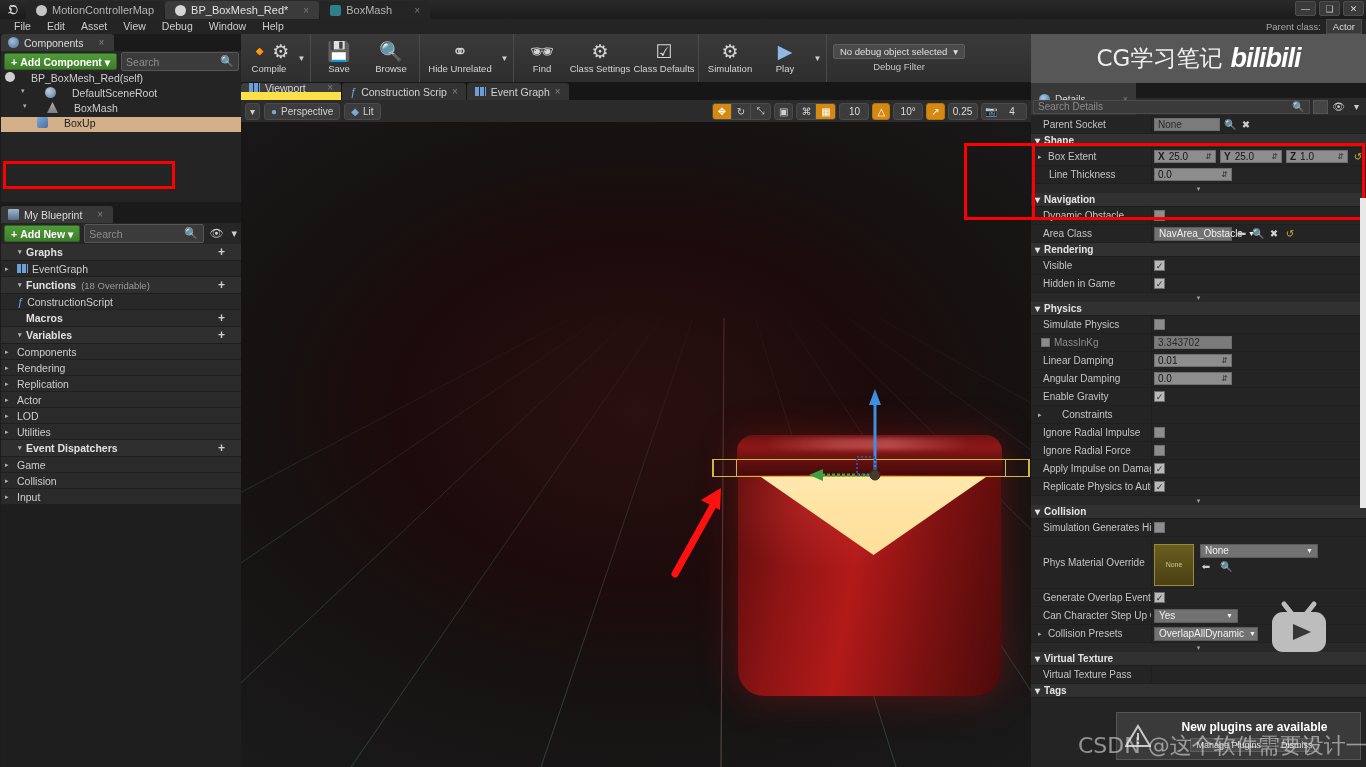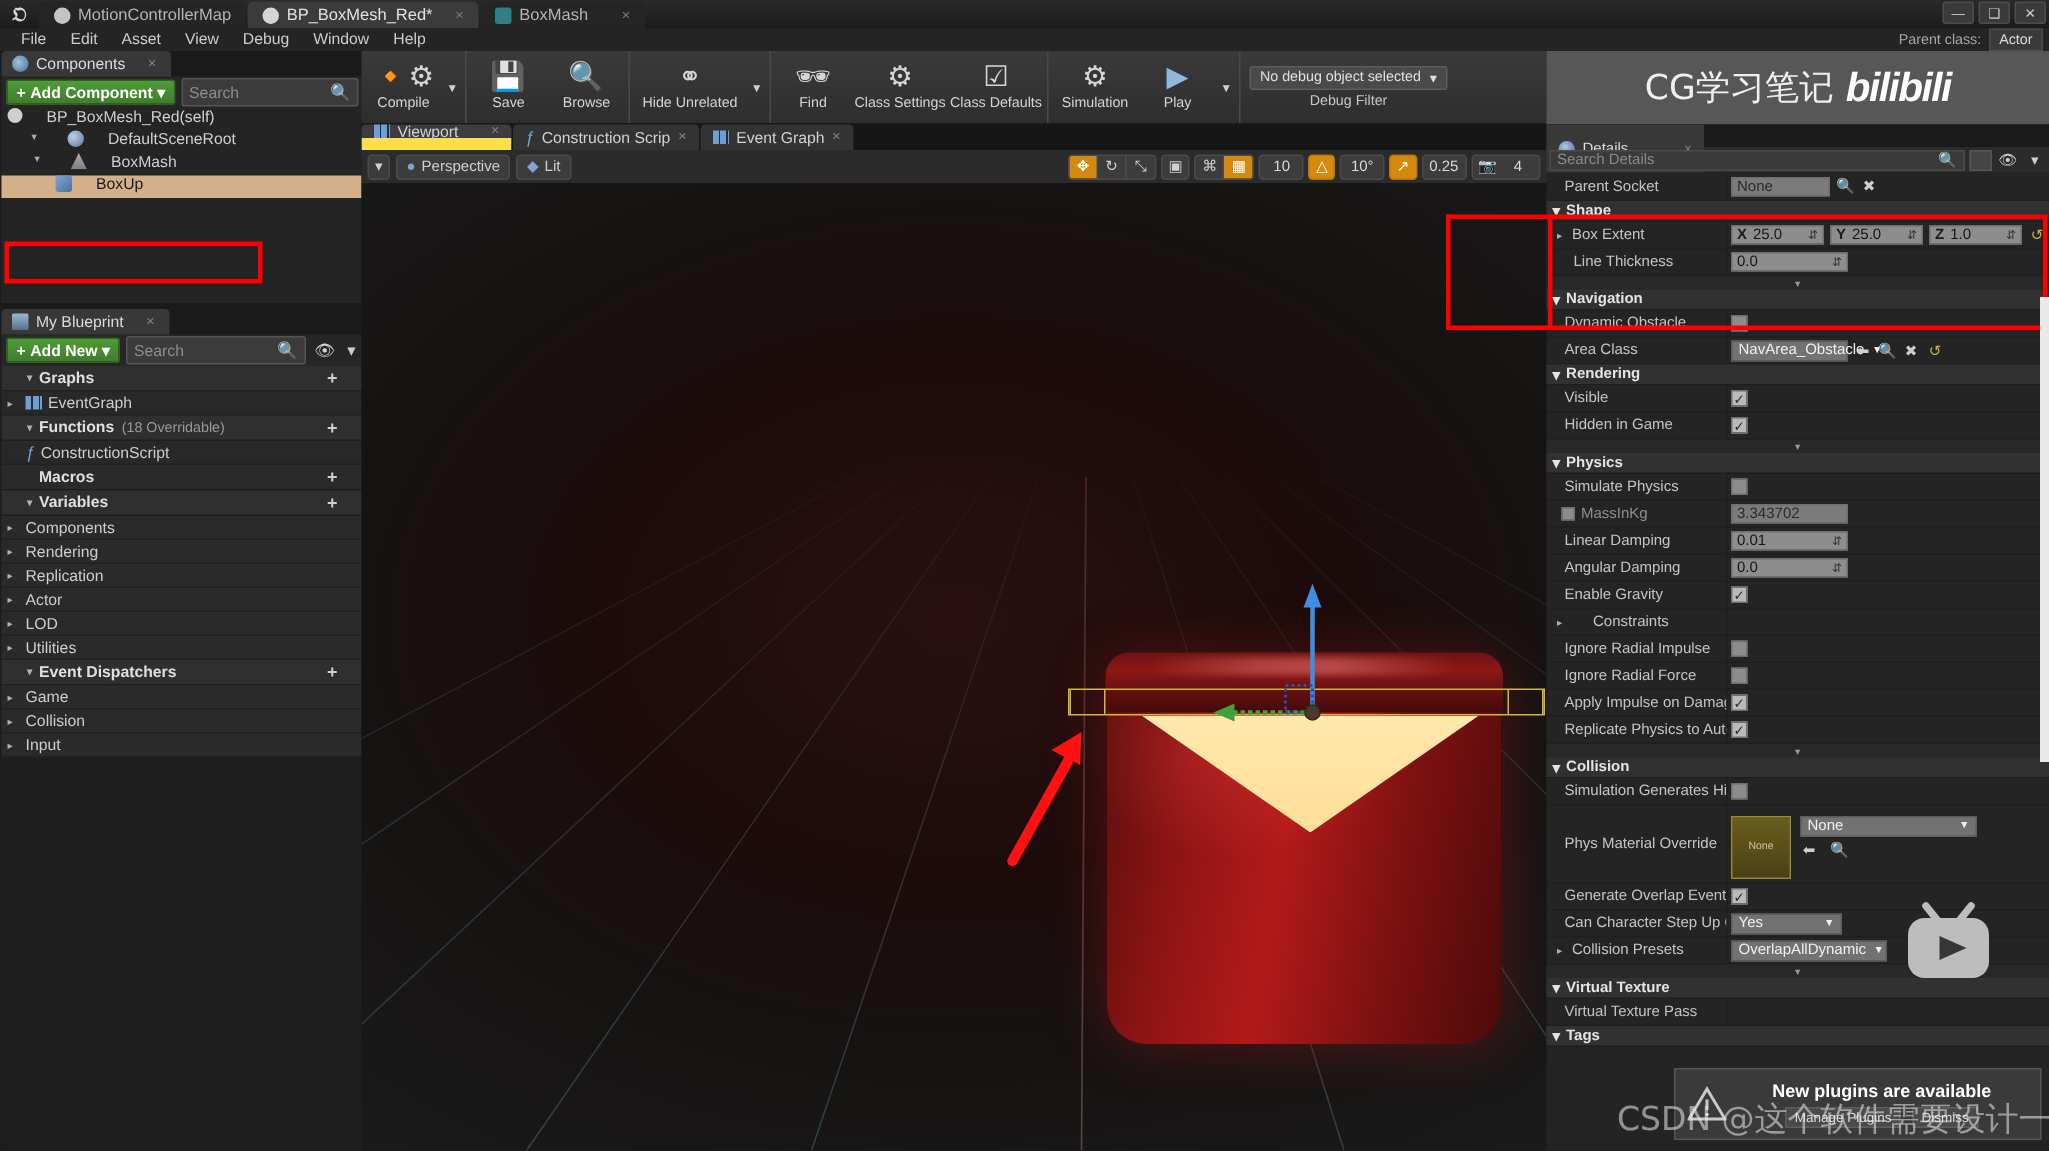--- a/index.html
+++ b/index.html
@@ -906,21 +906,21 @@
     </div>
     <div class="prow">
       <div class="plabel">Generate Overlap Events</div>
       <div class="pval">
         <div class="chk">✓</div>
       </div>
     </div>
     <div class="prow">
       <div class="plabel">Can Character Step Up On</div>
       <div class="pval">
-        <div class="combo" style="width:74px">
+        <div class="combo" style="width:84px">
           <span>Yes</span>
           <span class="car">▼</span>
         </div>
       </div>
     </div>
     <div class="prow">
       <div class="plabel" style="display:flex;align-items:center;gap:3px;padding-left:4px">
         <span class="expander">▸</span>
         <span>Collision Presets</span>
       </div>

